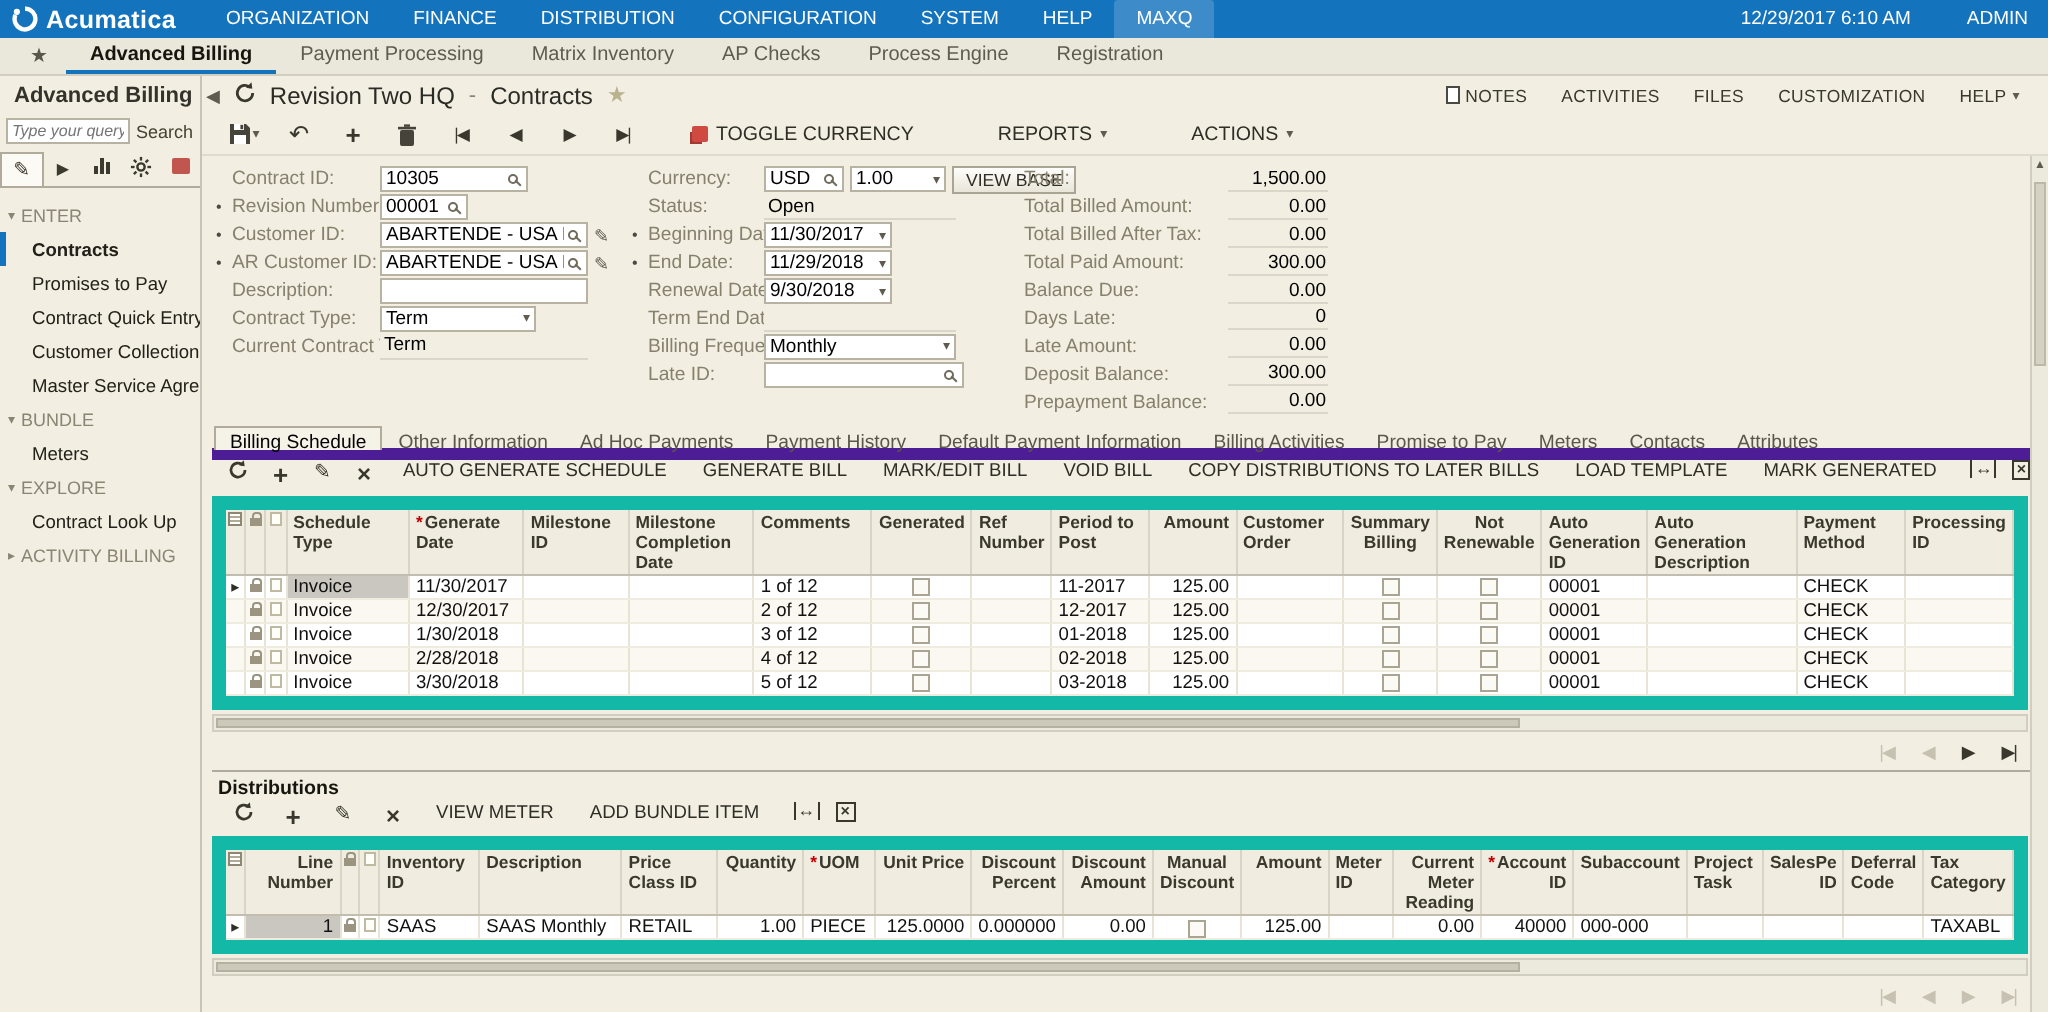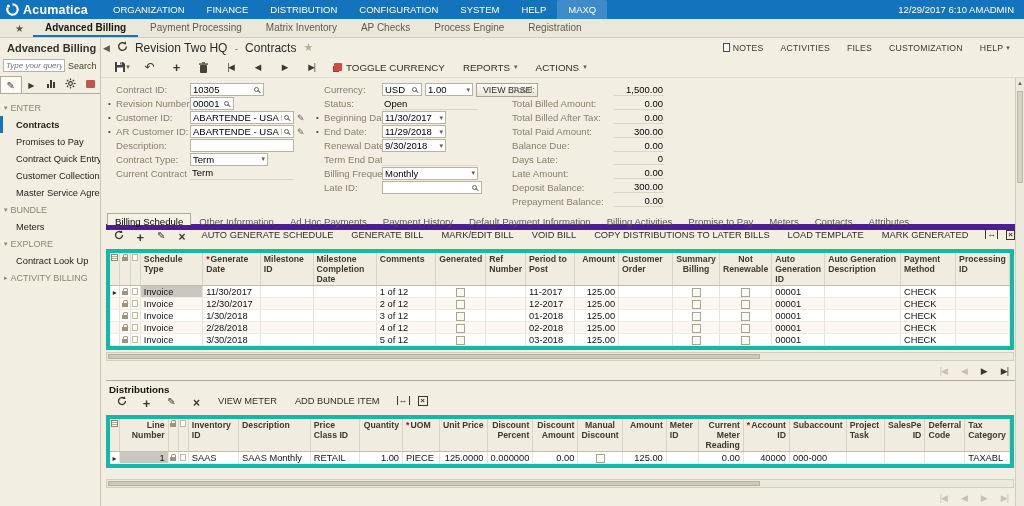--- a/index.html
+++ b/index.html
@@ -6,21 +6,21 @@
 html,body{width:1024px;height:506px;overflow:hidden}
 body{font-family:"Liberation Sans",sans-serif;background:#f2efe2;font-size:10px;color:#1a1a1a;position:relative}
 
 
 .topbar{height:19px;background:#1373bd;display:flex;align-items:center;color:#fff;padding:0 10px 0 6px}
 .brand{display:flex;align-items:center;gap:4px;width:96px}
 .brandtext{font-size:12.5px;font-weight:bold;letter-spacing:.2px}
 .topmenu{display:flex;height:19px}
 .tmenu{font-size:9.5px;padding:0 11px;line-height:19px;cursor:default;white-space:nowrap}
 .tmenu.active{background:rgba(255,255,255,.18);border-radius:2px 2px 0 0}
-.top-right{margin-left:auto;display:flex;gap:0;font-size:9.5px;white-space:nowrap}
+.top-right{margin-left:auto;display:flex;gap:28px;font-size:9.5px;white-space:nowrap}
 
 
 .favbar{height:19px;background:#eae7db;border-bottom:1px solid #d3cfc0;display:flex;align-items:center;padding-left:6px}
 .fav-star{color:#5a5648;font-size:10px;margin:0 9px}
 .favitems{display:flex;height:18px}
 .fitem{font-size:10px;color:#5f5b4e;padding:0 12px;line-height:17px;white-space:nowrap}
 .fitem.active{color:#16160f;font-weight:bold;border-bottom:2px solid #1373bd}
 .star::before{content:"★"}
 
 
@@ -62,21 +62,21 @@
 .ticon{width:27px;text-align:center;color:#3a382e;font-size:11px;display:flex;align-items:center;justify-content:center;gap:1px}
 .undo::before{content:"↶";font-size:12px}
 .plus::before{content:"+";font-size:13px;font-weight:bold}
 .car{font-size:7px;color:#5f5b4e}
 .car::before{content:"▾"}
 .pgf::before{content:"|◀"}
 .pgp::before{content:"◀"}
 .pgn::before{content:"▶"}
 .pgl::before{content:"▶|"}
 .navg{font-size:8.5px;letter-spacing:-1px;color:#3a382e}
-.tbtn{font-size:9.8px;color:#2e2d26;margin:0 9px;display:flex;align-items:center;gap:4px;white-space:nowrap}
+.tbtn{font-size:9.8px;color:#2e2d26;margin:0 21px;display:flex;align-items:center;gap:4px;white-space:nowrap}
 .curico{width:8px;height:8px;background:#cf4a41;display:inline-block;border-radius:1px;box-shadow:-2px 2px 0 -1px #a03a33}
 
 .content{flex:1;display:flex;flex-direction:column;padding-left:5px;margin-right:9px;min-height:0}
 
 
 .form{display:flex;padding:5px 0 3px 2px}
 .fcol{display:flex;flex-direction:column}
 .c1{width:208px}.c2{width:196px}.c3{width:auto}
 .frow{display:flex;align-items:center;height:13.9px}
 .req{width:8px;font-size:8px;color:#4a4a44;flex:none}
@@ -106,21 +106,21 @@
 .gico{width:25px;text-align:center;font-size:10px;color:#3a382e;display:flex;align-items:center;justify-content:center}
 .xx::before{content:"×";font-size:12px;font-weight:bold}
 .glabels{display:flex}
 .glabel{font-size:9.3px;color:#2e2d26;margin:0 9px;white-space:nowrap}
 .fit{border-left:1px solid #3a382e;border-right:1px solid #3a382e;padding:0 1px;font-size:9px;height:9px;line-height:9px;width:auto;margin:0 8px}
 .fit::before{content:"↔"}
 .xbox{border:1px solid #3a382e;width:10px;height:10px;font-size:8px;line-height:8px}
 .xbox::before{content:"×";font-weight:bold}
 
 
-.grid{border:4px solid #14b8a6;background:#fff;overflow:hidden;width:908px;flex:none}
+.grid{border:7px solid #14b8a6;background:#fff;overflow:hidden;width:908px;flex:none}
 .grid table{border-collapse:collapse;table-layout:fixed}
 .grid th{background:#f0ede0;border-right:1px solid #d8d4c6;border-bottom:1px solid #c2bdae;font-size:8.7px;font-weight:bold;color:#3b382e;padding:1px 3px;text-align:left;vertical-align:top;height:23px;overflow:hidden;line-height:1.15;white-space:normal}
 .grid td{border-right:1px solid #e7e3d5;border-bottom:1px solid #efecdf;font-size:9.3px;padding:0 3px;height:12px;white-space:nowrap;overflow:hidden;color:#111;background:#fff}
 .grid tr:nth-child(even) td{background:#faf8f0}
 .grid th.r,.grid td.r{text-align:right}
 .grid th.c,.grid td.c{text-align:center}
 .grid td.fc{background:#c9c7c0}
 .grid .icn{padding:0 1px;text-align:center}
 .reqstar{color:#c00000;margin-right:1px}
 .reqstar::before{content:"*"}

